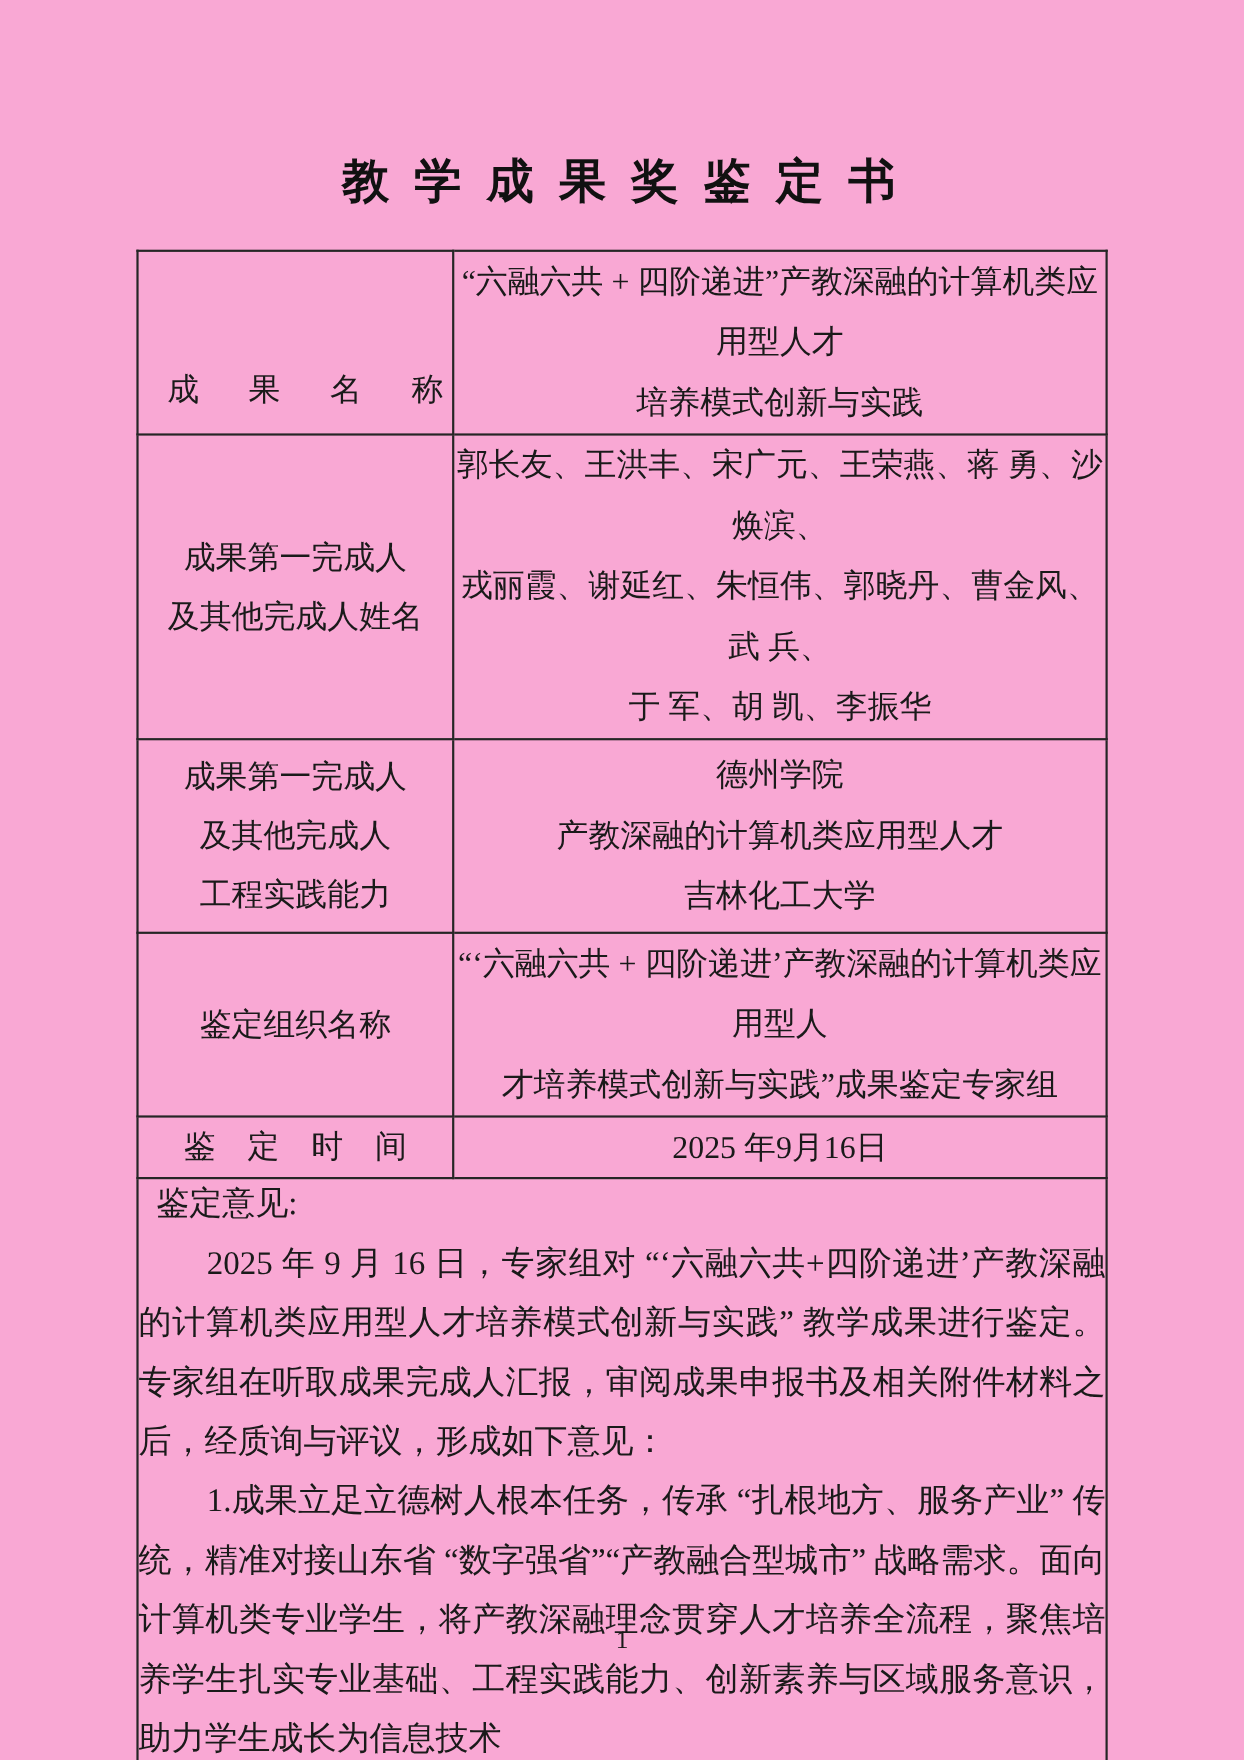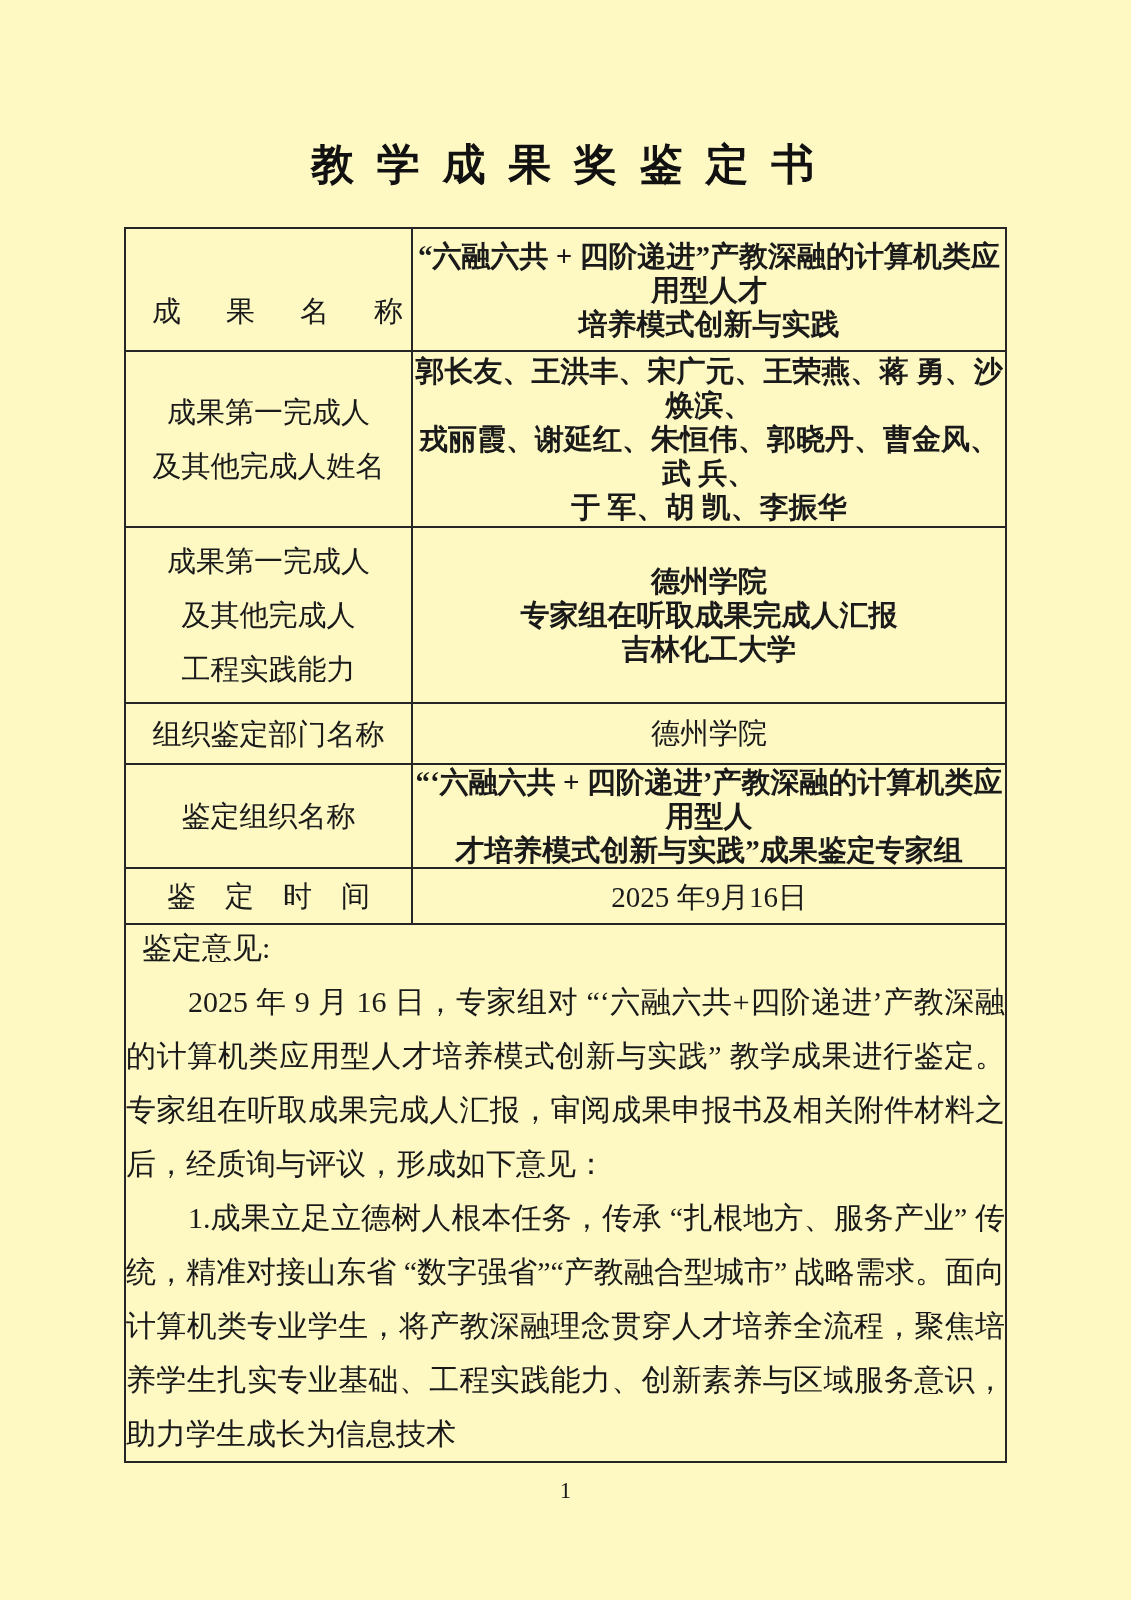--- a/index.html
+++ b/index.html
@@ -10,21 +10,21 @@
   body {
     width: 1131px;
     height: 1600px;
     font-family: "Liberation Serif", "DejaVu Serif", serif;
     color: #141414;
   }
   .page {
     position: relative;
     width: 1131px;
     height: 1600px;
-    background: #fef9c3;
+    background: #f9a8d4;
     overflow: hidden;
   }
   .doc-title {
     position: absolute;
     top: 136px;
     left: 0;
     width: 100%;
     margin: 0;
     text-align: center;
     font-size: 43px;
@@ -65,21 +65,21 @@
     padding-bottom: 22px;
     letter-spacing: 8px;
     line-height: 34px;
     text-align: right;
   }
   td.value-cell {
     text-align: center;
     vertical-align: middle;
     line-height: 55px;
   }
-  td.value-cell .value-line { line-height: 34px; font-weight: bold; }
+  td.value-cell .value-line { line-height: 55px; }
   tr.r6 td.value-cell {
     vertical-align: bottom;
     padding-bottom: 8px;
     line-height: 36px;
   }
   td.opinion-cell {
     vertical-align: top;
     padding: 10px 6px 0 7px;
   }
   .opinion-heading {
@@ -138,29 +138,25 @@
       </tr>
 
       <tr class="r3">
         <td class="label-cell">
           <div class="label-line">成果第一完成人</div>
           <div class="label-line">及其他完成人</div>
           <div class="label-line">工程实践能力</div>
         </td>
         <td class="value-cell">
           <div class="value-line">德州学院</div>
-          <div class="value-line">专家组在听取成果完成人汇报</div>
+          <div class="value-line">产教深融的计算机类应用型人才</div>
           <div class="value-line">吉林化工大学</div>
         </td>
       </tr>
 
-      <tr class="r4">
-        <td class="label-cell">组织鉴定部门名称</td>
-        <td class="value-cell">德州学院</td>
-      </tr>
 
       <tr class="r5">
         <td class="label-cell">鉴定组织名称</td>
         <td class="value-cell">
           <div class="value-line">“‘六融六共 + 四阶递进’产教深融的计算机类应用型人</div>
           <div class="value-line">才培养模式创新与实践”成果鉴定专家组</div>
         </td>
       </tr>
 
       <tr class="r6">

